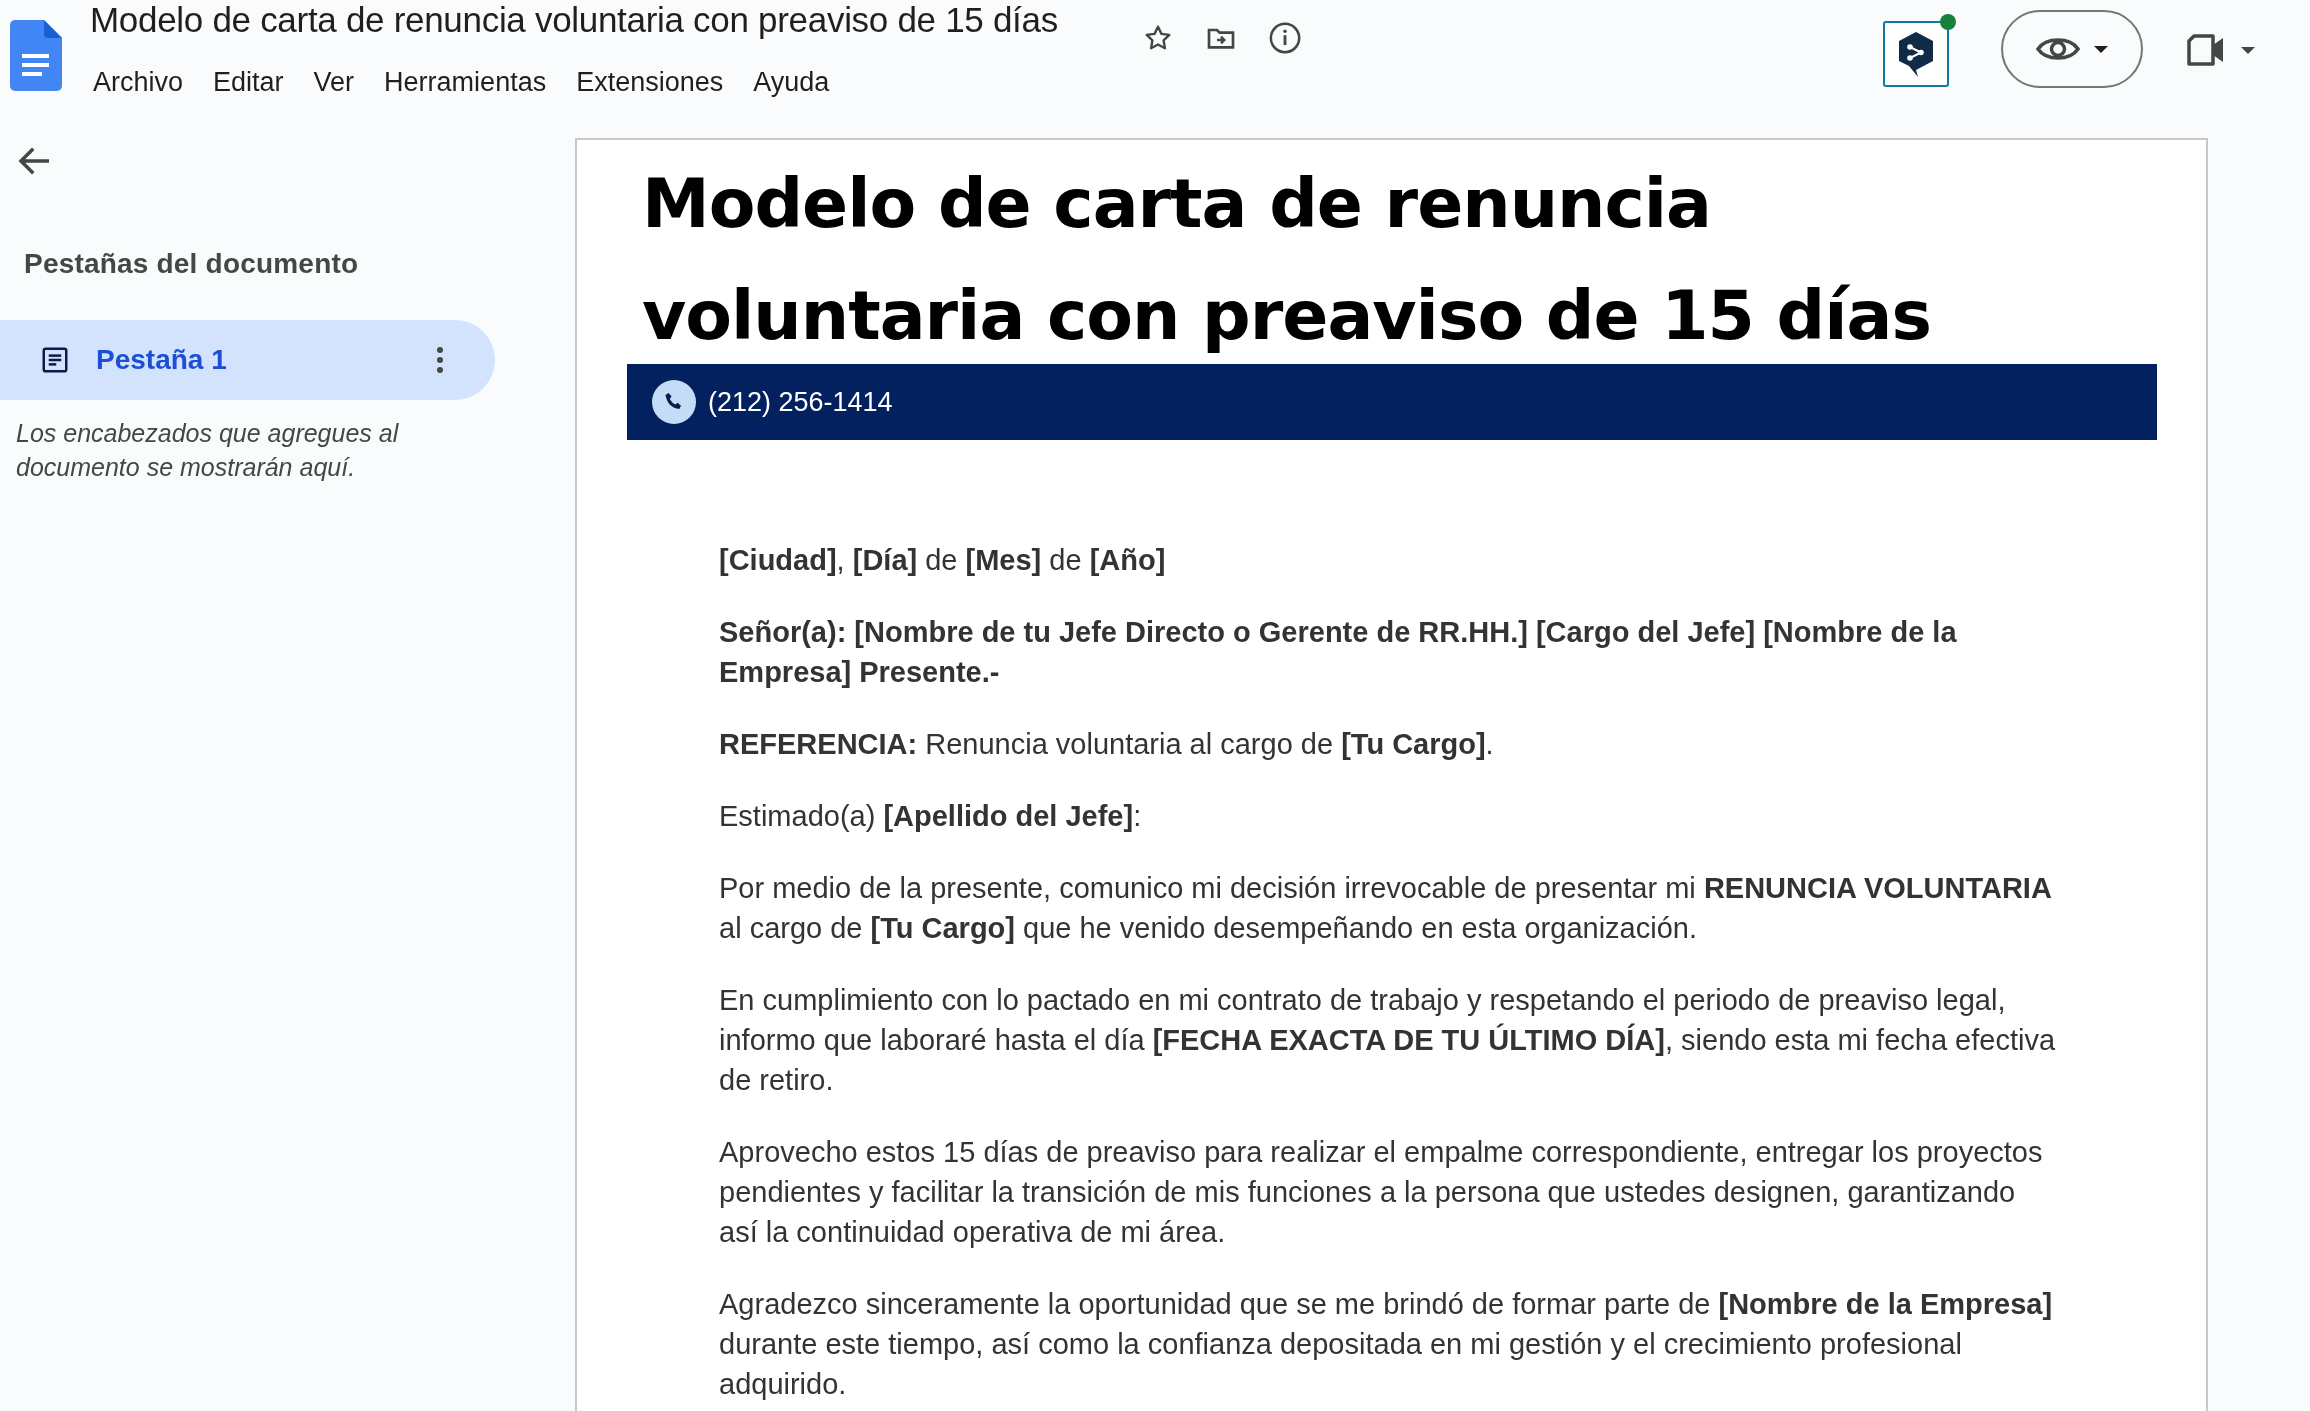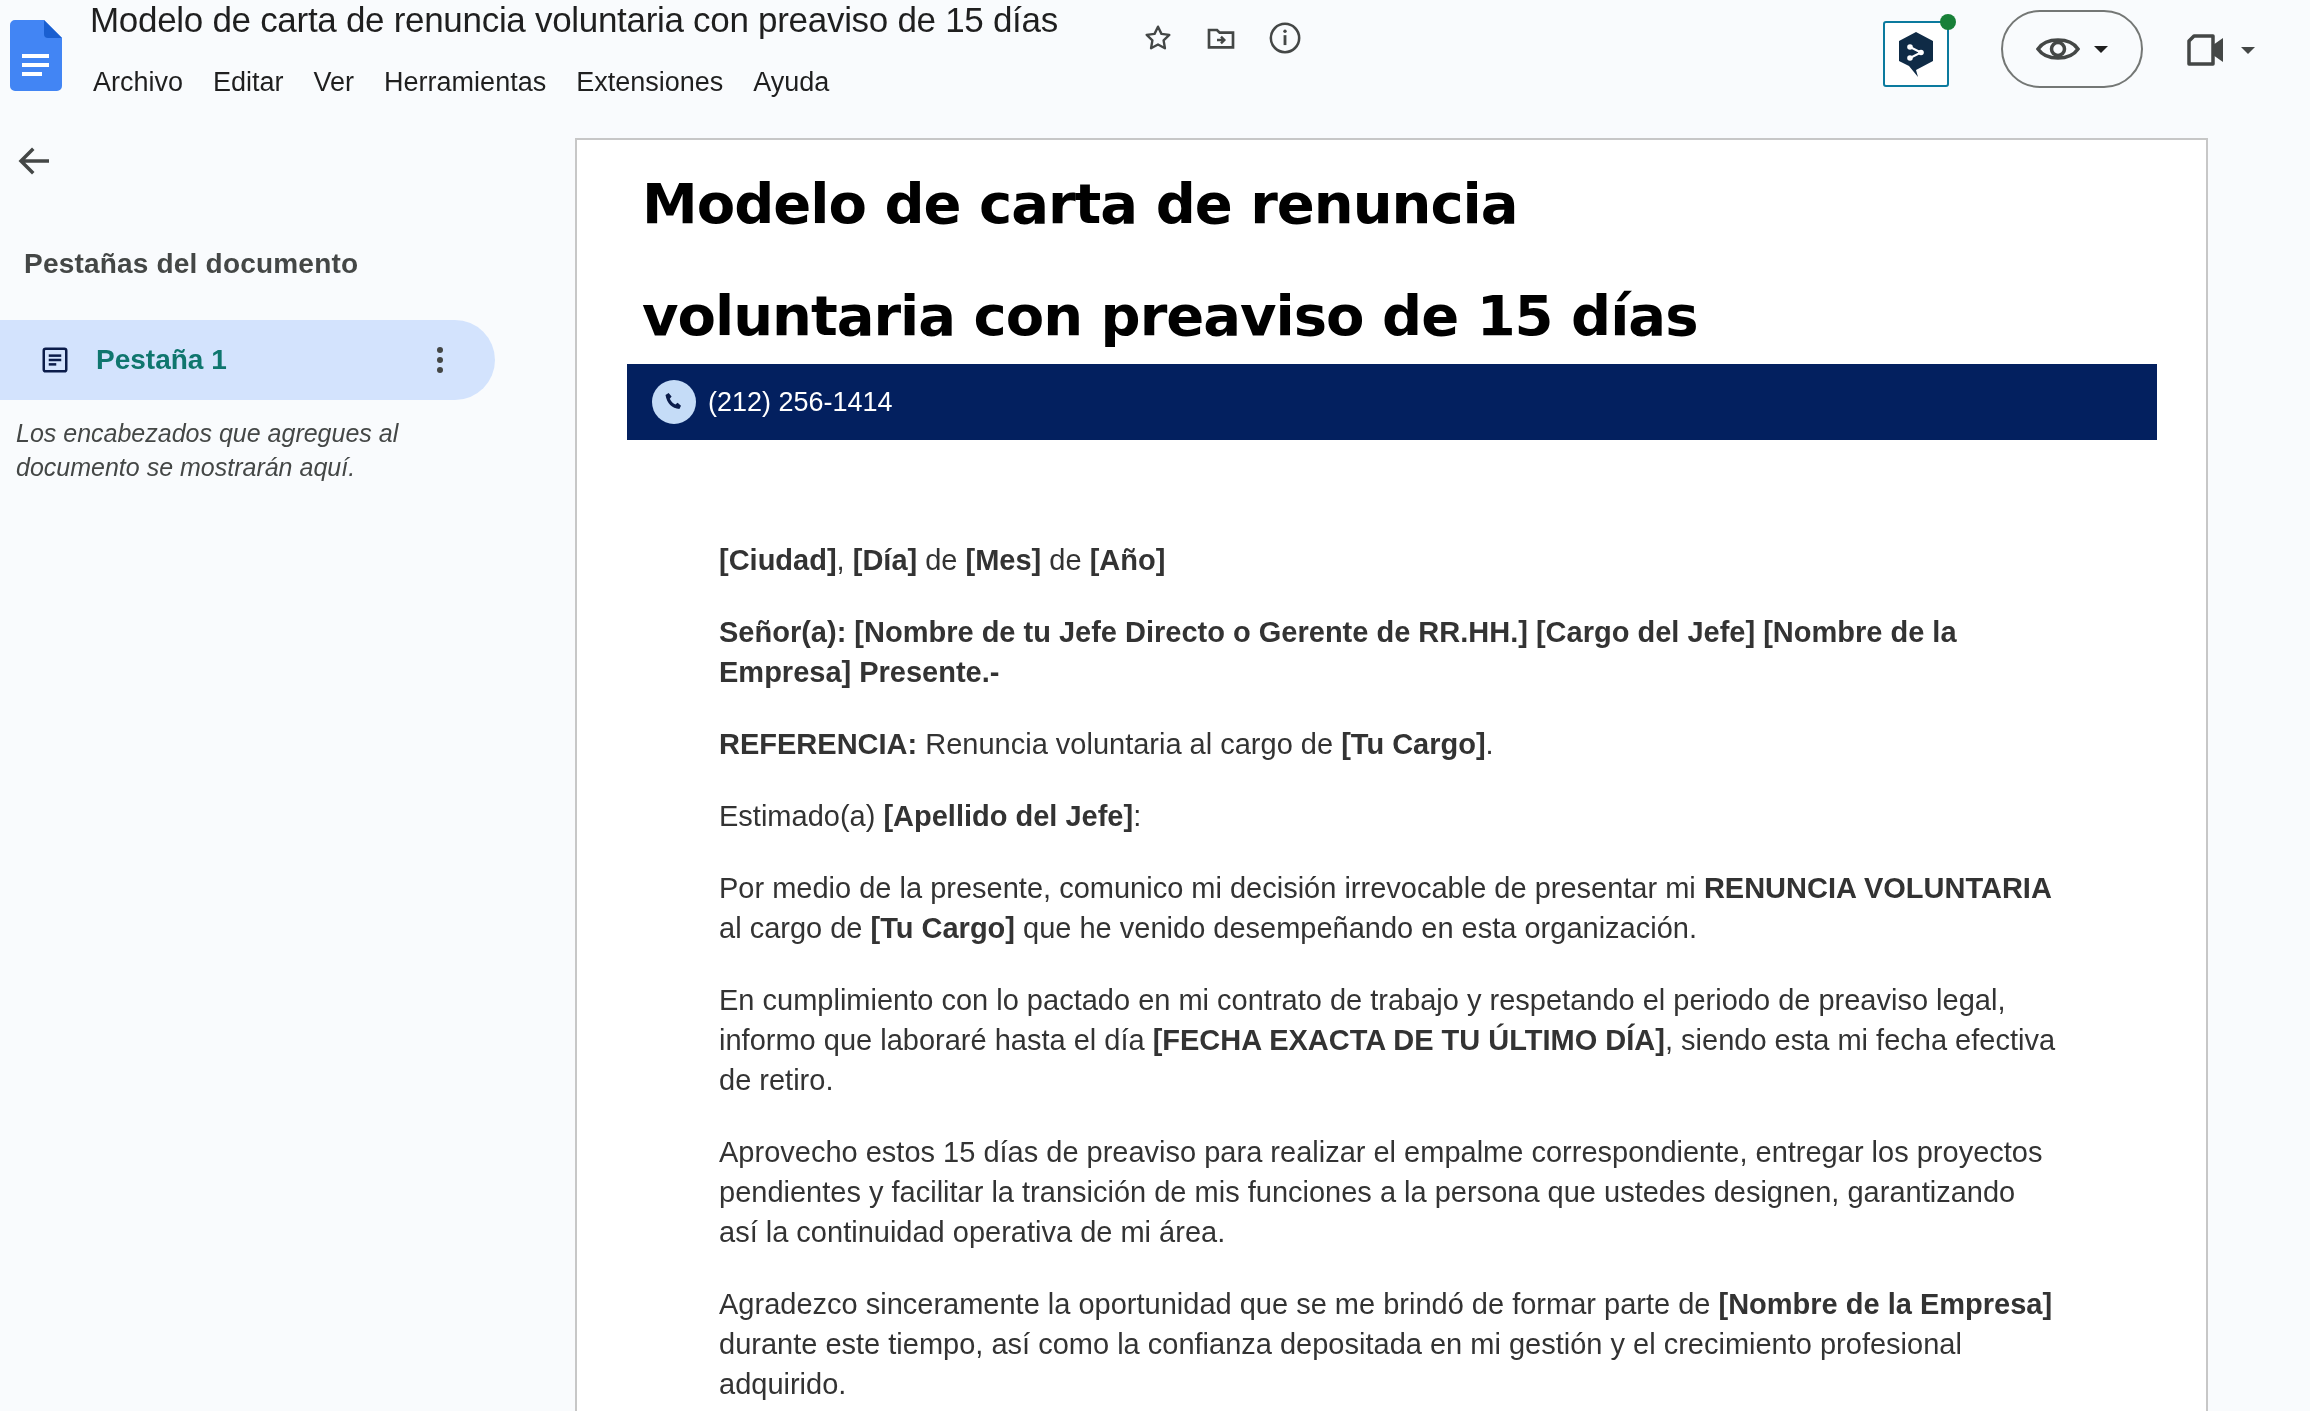--- a/index.html
+++ b/index.html
@@ -24,28 +24,28 @@
   .view-btn { left: 2001px; top: 10px; width: 142px; height: 78px; border: 2px solid #747775; border-radius: 40px; box-sizing: border-box; display:flex; align-items:center; justify-content:center; gap: 14px; }
   .meet-btn { left: 2185px; top: 22px; width: 110px; height: 56px; display:flex; align-items:center; gap: 14px; }
   .caret { width: 0; height: 0; border-left: 7px solid transparent; border-right: 7px solid transparent; border-top: 7px solid #1f1f1f; }
   .caret.gray { border-top-color: #444746; }
 
   
   .back-arrow { left: 14px; top: 140px; width: 42px; height: 42px; }
   .tabs-heading { left: 24px; top: 248px; font-size: 28px; color: #444746; font-weight: bold; letter-spacing: 0.2px; }
   .tab-pill { left: 0; top: 320px; width: 495px; height: 80px; background: #d3e3fd; border-radius: 0 40px 40px 0; display:flex; align-items:center; cursor:pointer; }
   .tab-pill .tab-icon { margin-left: 40px; width: 30px; height: 30px; }
-  .tab-pill .tab-label { margin-left: 26px; font-size: 28px; font-weight: bold; color: #0f766e; }
+  .tab-pill .tab-label { margin-left: 26px; font-size: 28px; font-weight: bold; color: #1d4ed8; }
   .tab-pill .kebab { position: absolute; left: 425px; top: 20px; width: 30px; height: 40px; display:flex; flex-direction:column; align-items:center; justify-content:center; gap: 4px; }
   .kebab span { width: 6px; height: 6px; border-radius: 50%; background: #444746; display:block; }
   .tabs-hint { left: 16px; top: 416px; width: 420px; font-size: 25px; font-style: italic; color: #444746; line-height: 34px; }
 
   
   .page { left: 575px; top: 138px; width: 1633px; height: 1300px; background: #fff; border: 2px solid #c7c7c7; box-sizing: border-box; }
-  .doc-heading { left: 642px; top: 148px; width: 1500px; font-size: 56px; font-weight: bold; color: #000; line-height: 112px; letter-spacing: -1px; font-family: "DejaVu Sans", sans-serif; }
+  .doc-heading { left: 642px; top: 148px; width: 1500px; font-size: 68px; font-weight: bold; color: #000; line-height: 112px; letter-spacing: -1px; font-family: "DejaVu Sans", sans-serif; }
   .contact-bar { left: 627px; top: 364px; width: 1530px; height: 76px; background: #03205f; display:flex; align-items:center; }
   .contact-item { display:flex; align-items:center; margin-left: 25px; text-align: center; }
   .contact-item + .contact-item { margin-left: 73px; }
   .contact-icon { width: 44px; height: 44px; border-radius: 50%; background: #c5dcf7; display:flex; align-items:center; justify-content:center; }
   .contact-text { color: #fff; font-size: 27px; margin-left: 12px; }
 
   .body-text { left: 719px; top: 540px; width: 1340px; font-size: 29px; line-height: 40px; color: #333; }
   .body-text p { margin: 0 0 32px 0; }
   .body-text b { color: #333; }
 </style>

